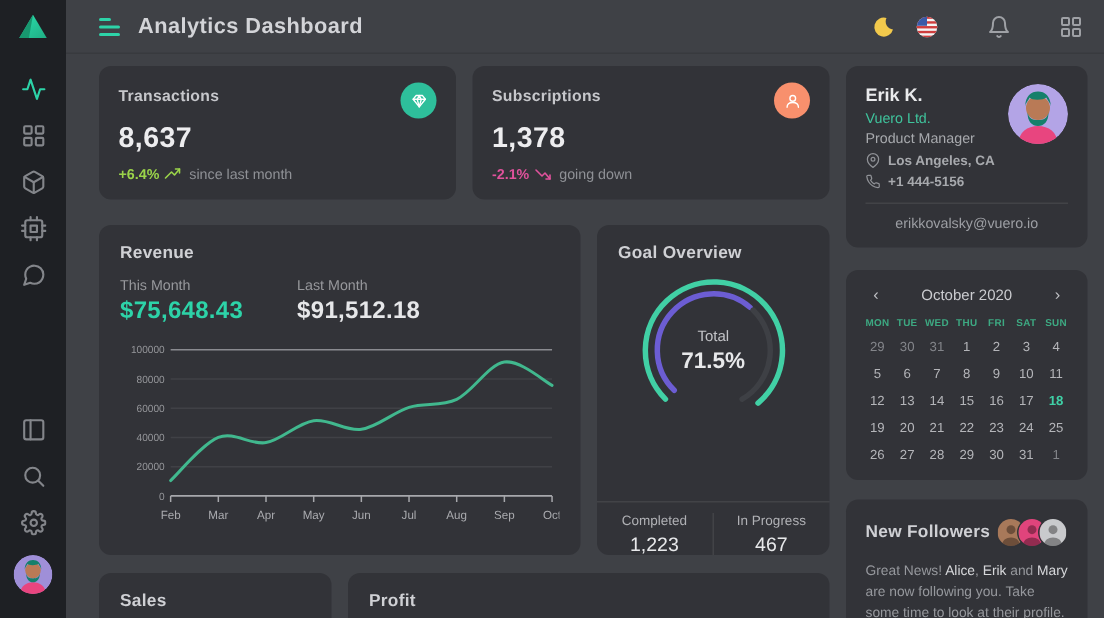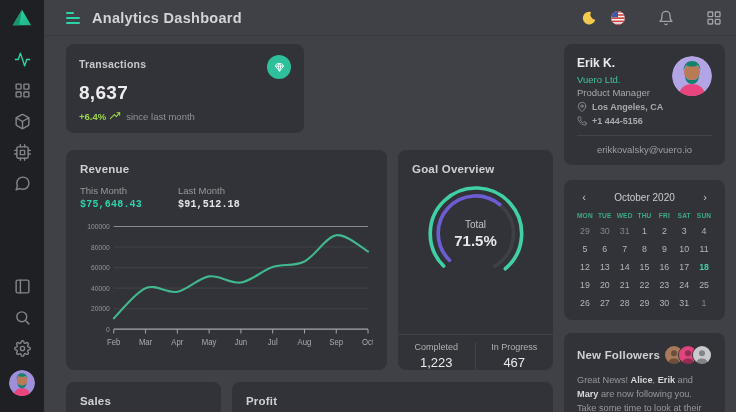--- a/index.html
+++ b/index.html
@@ -49,21 +49,21 @@
   .stat-icon svg { width:13px; height:13px; }
   .stat-value { font-size:19px; font-weight:700; color:#ededef; margin-top:3px; letter-spacing:.3px; }
   .stat-trend { display:flex; align-items:center; gap:3px; margin-top:6px; font-size:9.5px; font-weight:700; }
   .trend-ico { width:12px; height:12px; }
   .stat-note { color:#8f9196; font-weight:400; margin-left:2px; }
   
   .mid-row { display:grid; grid-template-columns:321px 155px; gap:11px; margin-top:22px; height:220px; }
   .revenue-card { padding:13px 14px; display:flex; flex-direction:column; }
   .rev-months { display:flex; gap:36px; margin-top:10px; }
   .rev-col .lbl { font-size:9.5px; color:#97989c; }
-  .rev-col .val { font-size:10px; font-weight:700; margin-top:3px; color:#e6e7e9; letter-spacing:.2px;font-family:Liberation Mono, monospace; }
+  .rev-col .val { font-size:16px; font-weight:700; margin-top:3px; color:#e6e7e9; letter-spacing:.2px; }
   .rev-col .val.accent { color:#2dd3a8; }
   .rev-chart { margin-top:8px; flex:1; }
   .rev-chart svg { display:block; width:100%; height:100%; }
   
   .goal-card { padding:13px 0 0; display:flex; flex-direction:column; }
   .goal-card .card-title { padding:0 14px; }
   .gauge-wrap { position:relative; height:128px; margin-top:2px; }
   .gauge-wrap svg { position:absolute; left:50%; top:0; transform:translateX(-50%); width:128px; height:128px; }
   .gauge-center { position:absolute; left:0; right:0; top:42px; text-align:center; }
   .gauge-center .t { display:block; font-size:10px; color:#c2c3c7; }
@@ -99,21 +99,21 @@
   .cal-day { font-size:8.8px; color:#b4b5b9; height:18px; line-height:18px; cursor:pointer; }
   .cal-day.muted { color:#83858a; }
   .cal-day.selected { color:#3fd0a6; font-weight:700; }
   
   .followers-card { margin-top:13px; padding:12px 13px; }
   .followers-head { display:flex; align-items:center; justify-content:space-between; }
   .avatar-stack { display:flex; }
   .avatar-sm { width:20px; height:20px; border-radius:50%; overflow:hidden; border:1px solid #323338; flex-shrink:0; }
   .avatar-sm + .avatar-sm { margin-left:-6px; }
   .followers-text { margin-top:9px; font-size:9.2px; line-height:1.5; color:#96989d; }
-  .followers-text b { color:#d6d7da; font-weight:700; }
+  .followers-text b { color:#d6d7da; font-weight:400; }
 </style>
 </head>
 <body>
 
 <aside class="sidebar">
   <div class="logo">
     <svg width="22" height="22" viewBox="0 0 24 24">
       <defs>
           <linearGradient id="lg" x1="0" y1="0" x2="1" y2="1">
         <stop offset="0" stop-color="#2be0ae"></stop>
@@ -263,20 +263,40 @@
               </span>
             </div>
             <div class="stat-value">8,637</div>
             <div class="stat-trend">
               <span style="color:#9bd44a">+6.4%</span>
               <svg class="trend-ico" viewBox="0 0 18 18" fill="none" stroke="#9bd44a" stroke-width="1.6" stroke-linecap="round" stroke-linejoin="round">
                 <polyline points="2 13 8 7 11 10 16 4"></polyline>
                 <polyline points="12 4 16 4 16 8"></polyline>
               </svg>
               <span class="stat-note">since last month</span>
+            </div>
+          </section>
+          <section class="card stat-card">
+            <div class="stat-top">
+              <span class="stat-label">Subscriptions</span>
+              <span class="stat-icon" style="background:#f8906d">
+                <svg viewBox="0 0 24 24" fill="none" stroke="#fff" stroke-width="1.7" stroke-linecap="round" stroke-linejoin="round">
+                  <circle cx="12" cy="8.5" r="3.5"></circle>
+                  <path d="M5 19.5c0-3.9 3.1-6 7-6s7 2.1 7 6"></path>
+                </svg>
+              </span>
+            </div>
+            <div class="stat-value">1,378</div>
+            <div class="stat-trend">
+              <span style="color:#e0529c">-2.1%</span>
+              <svg class="trend-ico" viewBox="0 0 18 18" fill="none" stroke="#e0529c" stroke-width="1.6" stroke-linecap="round" stroke-linejoin="round">
+                <polyline points="2 5 8 11 11 8 16 14"></polyline>
+                <polyline points="12 14 16 14 16 10"></polyline>
+              </svg>
+              <span class="stat-note">going down</span>
             </div>
           </section>
         </div>
 
       <div class="mid-row">
         <section class="card revenue-card">
           <h3 class="card-title">Revenue</h3>
           <div class="rev-months">
             <div class="rev-col">
               <div class="lbl">This Month</div>

